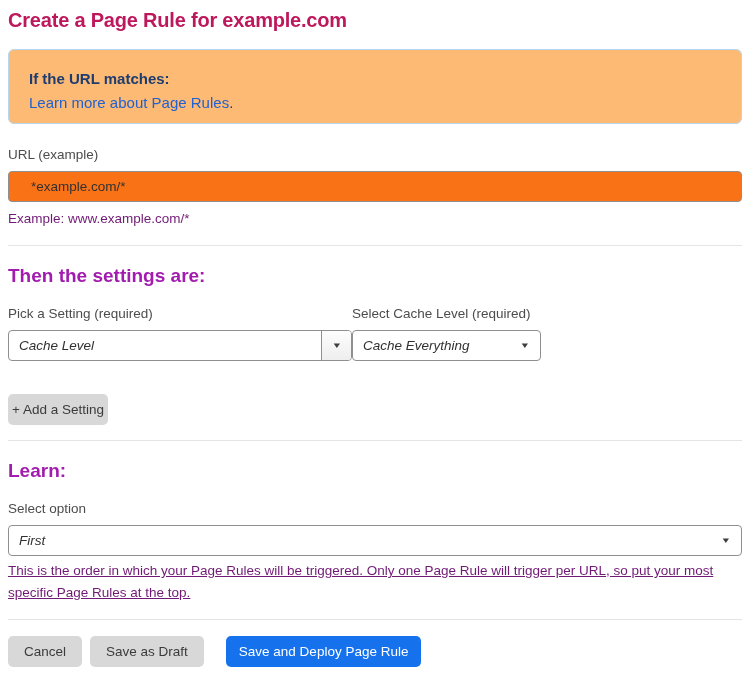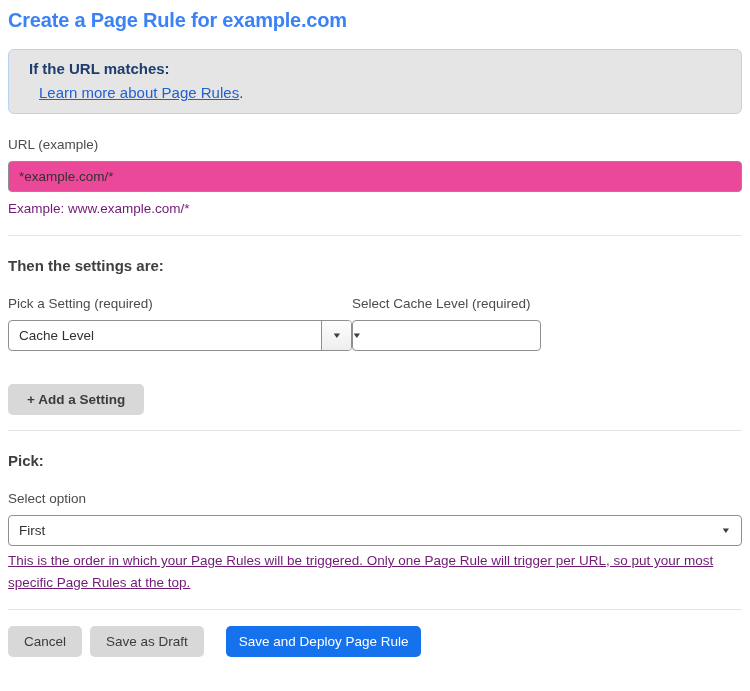--- a/index.html
+++ b/index.html
@@ -9,101 +9,100 @@
     color: #313131;
     width: 750px;
     height: 691px;
     overflow: hidden;
   }
   .container { padding: 9px 8px 0 8px; width: 750px; }
 
   .page-title {
     font-size: 20px;
     font-weight: bold;
-    color: #3b82f6;
+    color: #be185d;
     margin: 0 0 17px 0;
     letter-spacing: -0.2px;
   }
 
   .info-box {
-    background: #e5e5e5;
+    background: #fdba74;
     border: 1px solid #b7d4f1;
     border-radius: 6px;
-    padding: 7px 20px 8px 20px;
+    padding: 17px 20px 8px 20px;
     color: #1e3c6e;
     font-size: 15px;
     line-height: 24px;
     margin-bottom: 23px;
   }
   .info-heading { font-weight: bold; }
   .info-link {
     color: #2161d1;
-    text-decoration: underline;
     cursor: pointer;
-    margin-left: 10px;
   }
   .info-period { color: #1e3c6e; }
 
   .field-label {
     font-size: 13.5px;
     color: #4c4c4c;
     line-height: 16px;
     margin-bottom: 8px;
   }
 
   .text-input {
     width: 100%;
     height: 31px;
     border: 1px solid #8f8f8f;
     border-radius: 4px;
-    padding: 0 10px;
+    padding: 0 22px;
     font-size: 13.5px;
     color: #313131;
     font-family: inherit;
-    background: #ec4899;
+    background: #f97316;
     outline: none;
   }
 
   .helper-text {
     font-size: 13.5px;
     color: #701a75;
     line-height: 22px;
     margin-top: 6px;
   }
 
   .divider {
     border: none;
     border-top: 1px solid #e4e4e4;
     margin: 15px 0 0 0;
   }
 
   .section-heading {
-    font-size: 15px;
+    font-size: 19px;
     font-weight: bold;
-    color: #404040;
+    color: #a21caf;
     margin-top: 21px;
     margin-bottom: 22px;
     line-height: 17px;
   }
 
   .settings-row { display: flex; }
   .setting-col-1 { width: 344px; }
   .setting-col-2 { width: 189px; }
 
   .dropdown {
     display: flex;
     align-items: center;
     height: 31px;
     border: 1px solid #8f8f8f;
     border-radius: 4px;
     background: #ffffff;
     font-size: 13.5px;
     color: #313131;
     cursor: pointer;
     overflow: hidden;
+    font-style: italic;
   }
   .dropdown-value { flex: 1; padding: 0 10px; white-space: nowrap; }
   .arrow-glyph {
     font-size: 8px;
     color: #3e3e3e;
     transform: scaleX(1.35);
     display: inline-block;
     line-height: 1;
   }
   .arrow-box-split {
@@ -124,21 +123,21 @@
     font-size: 13.5px;
     font-family: inherit;
     cursor: pointer;
     display: inline-flex;
     align-items: center;
     justify-content: center;
   }
   .btn-gray { background: #d8d8d8; color: #3b3b3b; padding: 0 16px; }
   .btn-blue { background: #1672ec; color: #ffffff; padding: 0 13px; }
 
-  .add-setting-btn { margin-top: 33px; padding: 0 19px; font-weight: bold; }
+  .add-setting-btn { margin-top: 33px; padding: 0 4px; }
 
   .order-helper { margin-top: 4px; max-width: 720px; text-decoration: underline; }
 
   .actions-row {
     margin-top: 16px;
     display: flex;
     align-items: center;
     gap: 8px;
   }
   .actions-row .btn-blue { margin-left: 14px; }
@@ -169,32 +168,33 @@
       <div class="dropdown">
         <span class="dropdown-value">Cache Level</span>
         <span class="arrow-box-split">
             <span class="arrow-glyph">▼</span>
           </span>
       </div>
     </div>
     <div class="setting-col-2">
       <div class="field-label">Select Cache Level (required)</div>
       <div class="dropdown">
+        <span class="dropdown-value">Cache Everything</span>
         <span class="arrow-inline">
             <span class="arrow-glyph">▼</span>
           </span>
       </div>
     </div>
   </div>
 
   <button class="btn btn-gray add-setting-btn">+ Add a Setting</button>
 
   <hr class="divider">
 
-  <div class="section-heading">Pick:</div>
+  <div class="section-heading">Learn:</div>
 
   <div class="field-label">Select option</div>
   <div class="dropdown">
     <span class="dropdown-value">First</span>
     <span class="arrow-inline">
         <span class="arrow-glyph">▼</span>
       </span>
   </div>
   <div class="helper-text order-helper">This is the order in which your Page Rules will be triggered. Only one Page Rule will trigger per URL, so put your most specific Page Rules at the top.</div>
 

